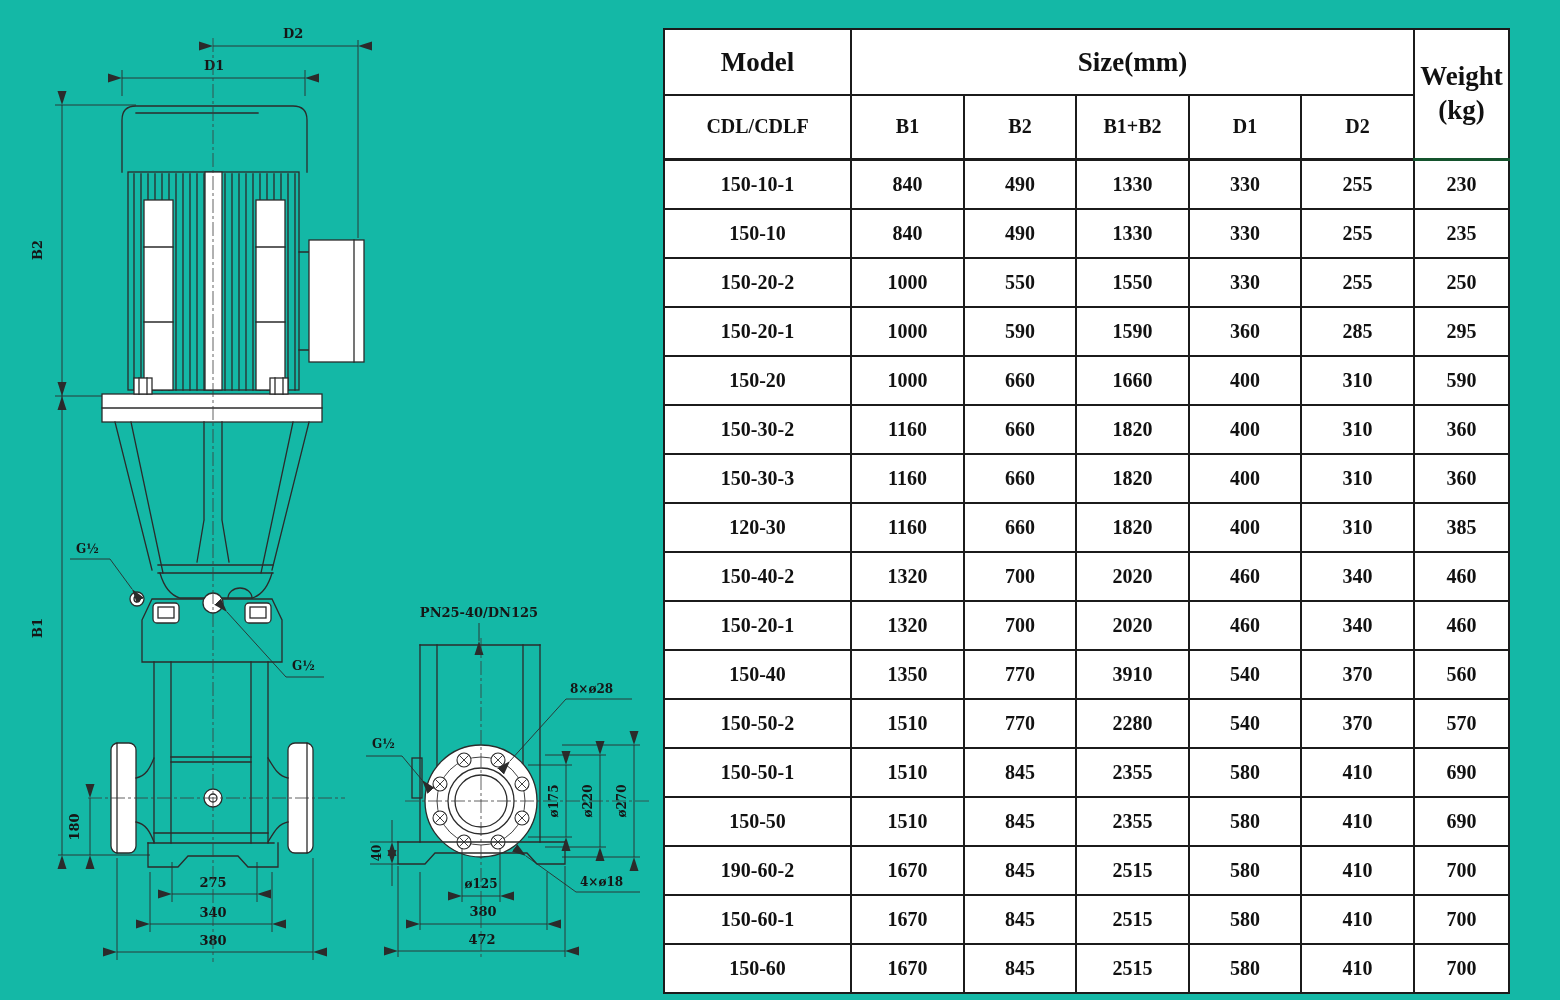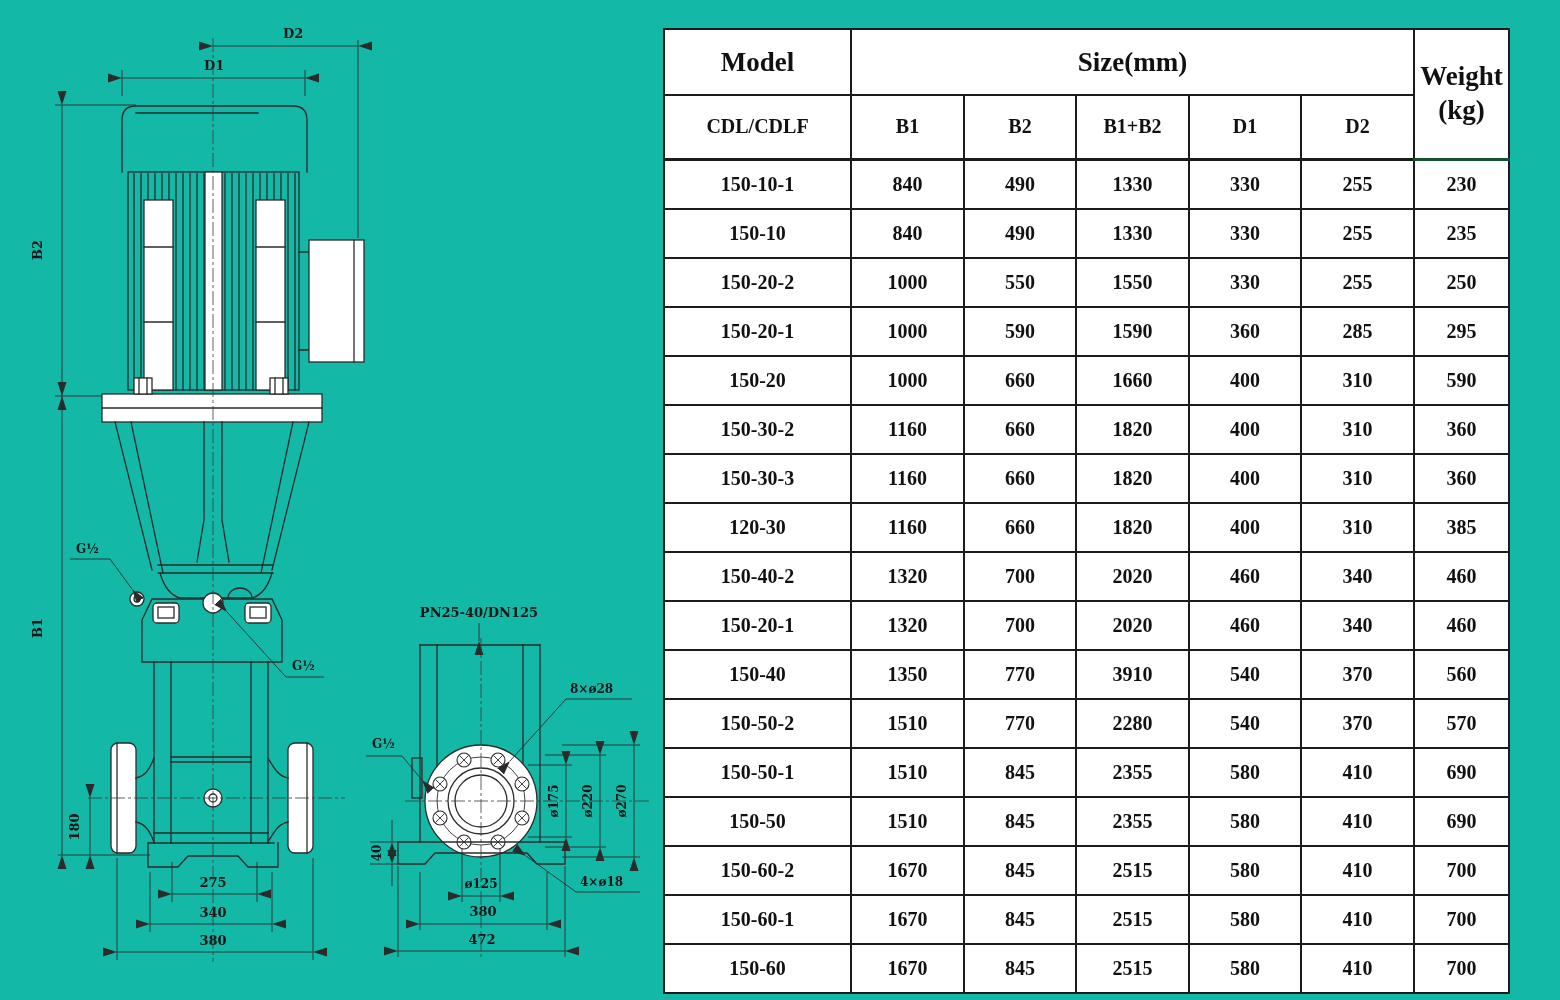--- a/index.html
+++ b/index.html
@@ -341,21 +341,21 @@
         <tr>
           <td>150-50</td>
           <td>1510</td>
           <td>845</td>
           <td>2355</td>
           <td>580</td>
           <td>410</td>
           <td>690</td>
         </tr>
         <tr>
-          <td>150-60-2</td>
+          <td>190-60-2</td>
           <td>1670</td>
           <td>845</td>
           <td>2515</td>
           <td>580</td>
           <td>410</td>
           <td>700</td>
         </tr>
         <tr>
           <td>150-60-1</td>
           <td>1670</td>

